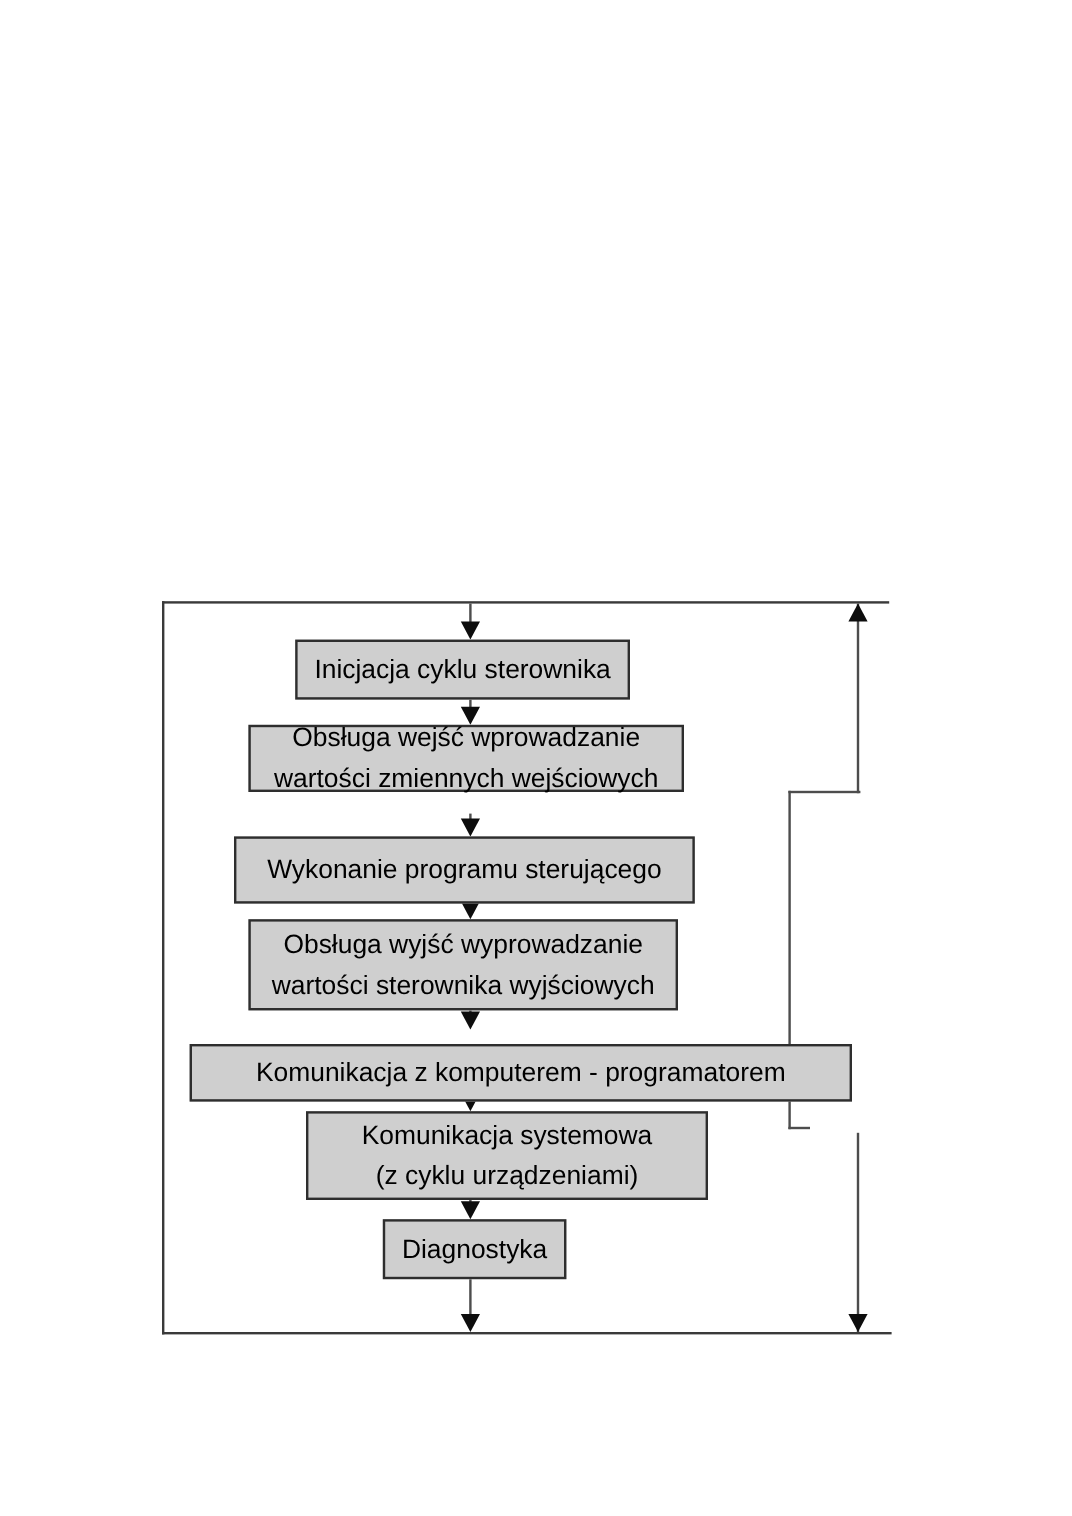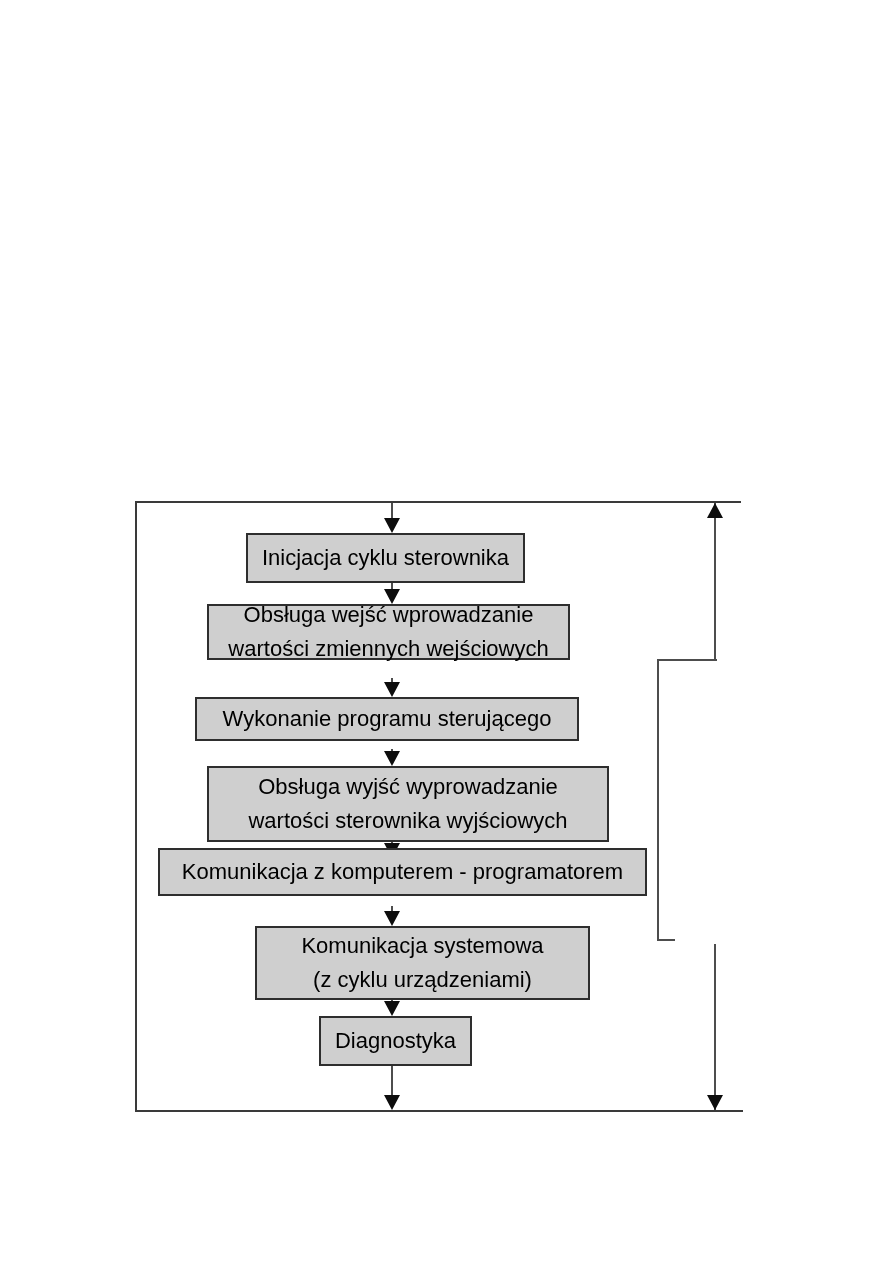--- a/index.html
+++ b/index.html
@@ -42,23 +42,23 @@
     display:flex;flex-direction:column;
     justify-content:center;align-items:center;
     text-align:center;
     font-size:22px;line-height:34px;
     color:var(--text);
     white-space:nowrap;
   }
   
   .box1{left:246px;top:533px;width:279px;height:50px;}
   .box2{left:207px;top:604px;width:363px;height:56px;}
-  .box3{left:195px;top:697px;width:384px;height:44px;}
-  .box4{left:207px;top:766px;width:402px;height:76px;}
-  .box5{left:158px;top:848px;width:489px;height:48px;}
+  .box3{left:195px;top:697px;width:384px;height:56px;}
+  .box4{left:207px;top:766px;width:358px;height:76px;}
+  .box5{left:158px;top:870px;width:552px;height:48px;}
   .box6{left:255px;top:926px;width:335px;height:74px;}
   .box7{left:319px;top:1016px;width:153px;height:50px;}
 </style>
 </head>
 <body>
 
 <div id="canvas">
 
   <div class="hline frameline" style="left:135px;top:501px;width:606px;"></div>
   <div class="vline frameline" style="left:135px;top:501px;height:611px;"></div>

